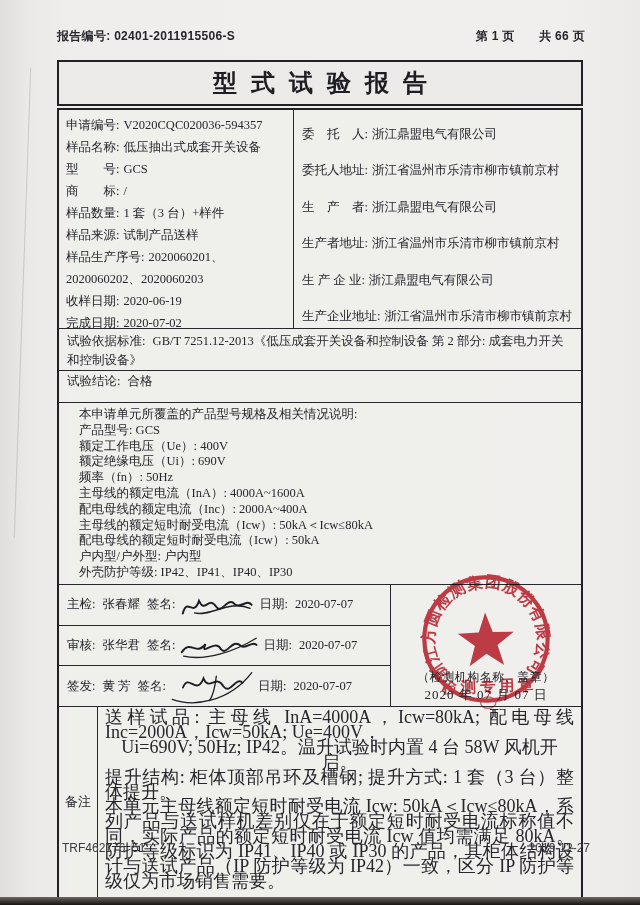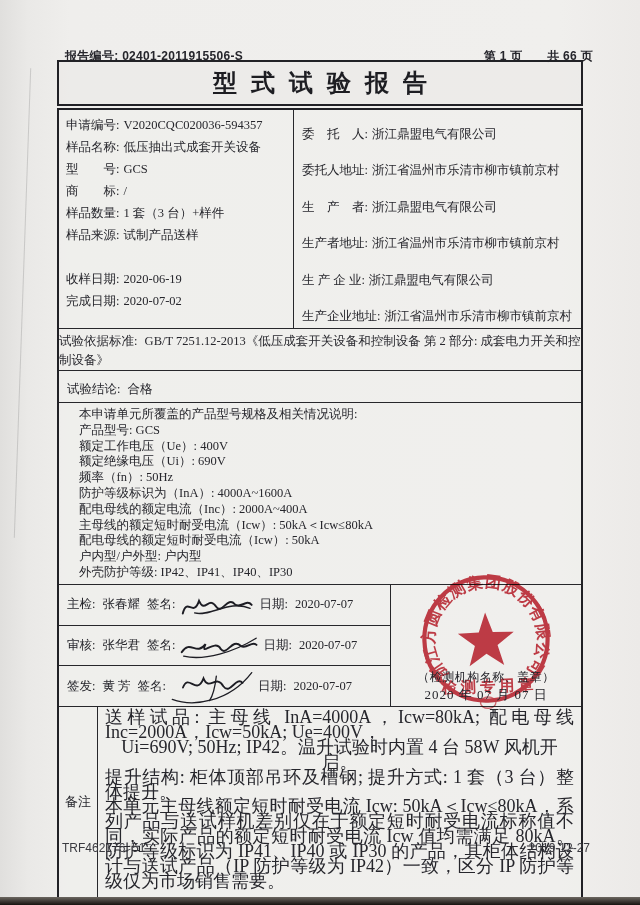--- a/index.html
+++ b/index.html
@@ -15,24 +15,24 @@
   }
   .fold{
     position:absolute;left:22px;top:68px;width:1px;height:470px;
     background:rgba(140,140,140,.35);transform:rotate(2deg);
   }
   .scan-edge{
     position:absolute;left:0;right:0;bottom:0;height:8px;
     background:linear-gradient(180deg,#6b6660,#171310);
   }
   .hdr{
-    position:absolute;left:57px;top:48px;width:528px;
+    position:absolute;left:57px;top:28px;width:528px;
     display:flex;justify-content:space-between;align-items:baseline;
     font-family:"Liberation Sans","DejaVu Sans",sans-serif;
-    font-weight:700;font-size:12px;letter-spacing:.3px;margin-left:8px;
+    font-weight:700;font-size:12px;letter-spacing:.3px;
   }
   .title-box{
     position:absolute;left:57px;top:60px;width:522px;height:42px;
     border:2.5px solid #212126;background:rgba(233,232,230,.5);
     display:flex;align-items:center;justify-content:center;
   }
   .title{font-size:24px;font-weight:600;letter-spacing:14px;padding-left:14px;color:#1d1d22;}
 
   .doc-table{
     position:absolute;left:57px;top:108px;width:522px;
@@ -40,22 +40,22 @@
   }
   .sec{box-sizing:border-box;}
   .sec + .sec{border-top:1.5px solid #27272b;}
 
   .sec1{display:flex;height:218px;}
   .cell-left{width:224px;border-right:1.5px solid #27272b;padding:4px 3px 0 7px;line-height:22px;}
   .cell-right{flex:1;padding:6px 3px 0 8px;line-height:36.4px;white-space:nowrap;overflow:hidden;}
   .field{color:#26262c;}
   .f-lbl{margin-right:4px;}
 
-  .sec2{padding:3px 0;line-height:19px;height:42px;}
-  .sec3{padding:10px 8px;height:32px;}
+  .sec2{padding:3px 8px;line-height:19px;height:42px;}
+  .sec3{padding:2px 8px;height:32px;}
   .sec4{padding:4px 20px;height:182px;line-height:15.8px;font-size:12.5px;}
 
   .sec5{display:flex;height:122px;}
   .sig-col{width:331px;border-right:1.5px solid #27272b;display:flex;flex-direction:column;}
   .sig-row{flex:1;display:flex;align-items:center;gap:7px;padding-left:8px;font-size:12.5px;}
   .sig-row + .sig-row{border-top:1.2px solid #27272b;}
   .scribble{height:28px;flex:0 0 auto;margin:0 -3px;transform:rotate(-3deg);}
   .scribble path{fill:none;stroke:#1d1d24;stroke-width:2.3;stroke-linecap:round;}
   .scribble .thin{stroke-width:1.6;}
   .sig-big{height:36px;}
@@ -104,21 +104,21 @@
   <div class="doc-table">
 
     <div class="sec sec1">
       <div class="cell-left">
         <span class="field"><span class="f-lbl">申请编号:</span><span class="f-val">V2020CQC020036-594357</span></span><br>
         <span class="field"><span class="f-lbl">样品名称:</span><span class="f-val">低压抽出式成套开关设备</span></span><br>
         <span class="field"><span class="f-lbl">型　　号:</span><span class="f-val">GCS</span></span><br>
         <span class="field"><span class="f-lbl">商　　标:</span><span class="f-val">/</span></span><br>
         <span class="field"><span class="f-lbl">样品数量:</span><span class="f-val">1 套（3 台）+样件</span></span><br>
         <span class="field"><span class="f-lbl">样品来源:</span><span class="f-val">试制产品送样</span></span><br>
-        <br>
+        <span class="field"><span class="f-lbl">样品生产序号:</span><span class="f-val">2020060201、2020060202、2020060203</span></span><br>
         <span class="field"><span class="f-lbl">收样日期:</span><span class="f-val">2020-06-19</span></span><br>
         <span class="field"><span class="f-lbl">完成日期:</span><span class="f-val">2020-07-02</span></span>
       </div>
       <div class="cell-right">
         <span class="field"><span class="f-lbl">委　托　人:</span><span class="f-val">浙江鼎盟电气有限公司</span></span><br>
         <span class="field"><span class="f-lbl">委托人地址:</span><span class="f-val">浙江省温州市乐清市柳市镇前京村</span></span><br>
         <span class="field"><span class="f-lbl">生　产　者:</span><span class="f-val">浙江鼎盟电气有限公司</span></span><br>
         <span class="field"><span class="f-lbl">生产者地址:</span><span class="f-val">浙江省温州市乐清市柳市镇前京村</span></span><br>
         <span class="field"><span class="f-lbl">生 产 企 业:</span><span class="f-val">浙江鼎盟电气有限公司</span></span><br>
         <span class="field"><span class="f-lbl">生产企业地址:</span><span class="f-val">浙江省温州市乐清市柳市镇前京村</span></span>
@@ -134,21 +134,21 @@
       <span class="f-lbl">试验结论:</span>
       <span>合格</span>
     </div>
 
     <div class="sec sec4">
       <div>本申请单元所覆盖的产品型号规格及相关情况说明:</div>
       <div>产品型号: GCS</div>
       <div>额定工作电压（Ue）: 400V</div>
       <div>额定绝缘电压（Ui）: 690V</div>
       <div>频率（fn）: 50Hz</div>
-      <div>防护等级标识为（InA）: 4000A~1600A</div>
+      <div>主母线的额定电流（InA）: 4000A~1600A</div>
       <div>配电母线的额定电流（Inc）: 2000A~400A</div>
       <div>主母线的额定短时耐受电流（Icw）: 50kA＜Icw≤80kA</div>
       <div>配电母线的额定短时耐受电流（Icw）: 50kA</div>
       <div>户内型/户外型:  户内型</div>
       <div>外壳防护等级: IP42、IP41、IP40、IP30</div>
     </div>
 
     <div class="sec sec5">
       <div class="sig-col">
         <div class="sig-row">

